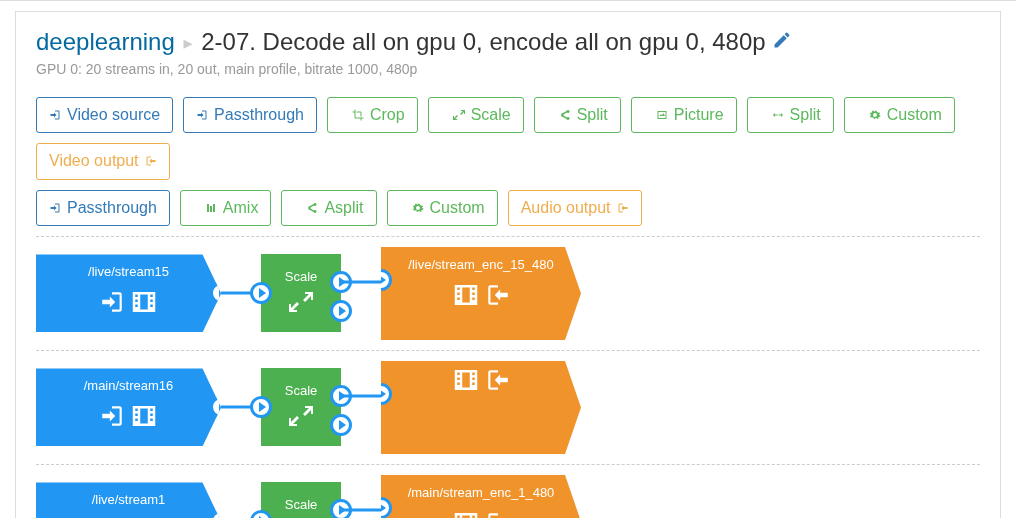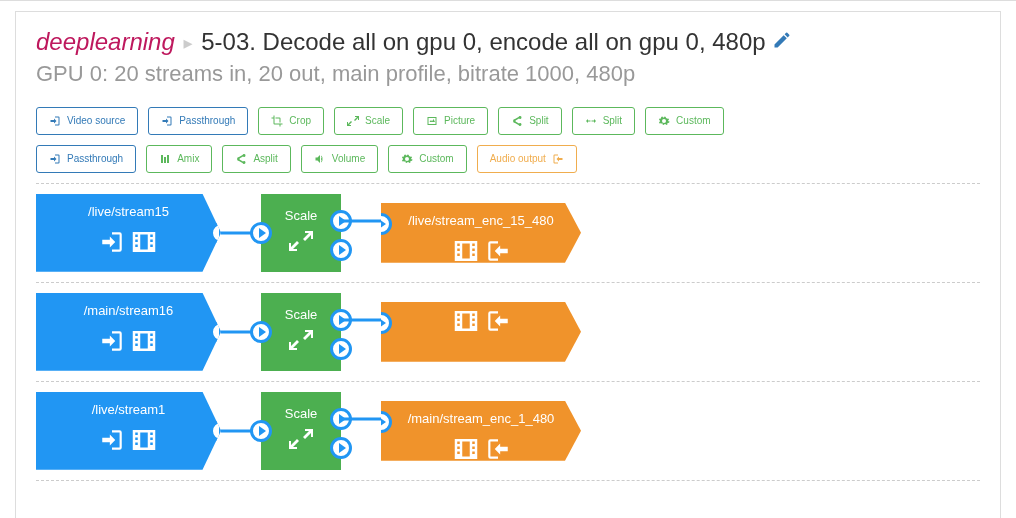--- a/index.html
+++ b/index.html
@@ -26,39 +26,39 @@
     padding: 16px 20px 20px 20px;
     background: #fff;
   }
   h2.crumb {
     font-size: 24px;
     font-weight: 500;
     margin: 0 0 4px 0;
     line-height: 1.2;
     color: #333;
   }
-  .crumb .root { color: #be185d; font-style: italic; }
+  .crumb .root { color: #0369a1; }
   .crumb .sep { color: #ccc; font-size:18px; display:inline-block; padding:0 2px; transform:translateY(-1px);}
   .crumb .edit { color:#337ab7; }
   .subtitle {
-    font-size: 22px;
+    font-size: 14px;
     color: #999;
     margin: 0 0 20px 0;
     font-weight: 400;
   }
 
   .toolbar-row { display:flex; gap:10px; margin-bottom:10px; flex-wrap:wrap;}
   .btn {
     display:inline-flex; align-items:center; gap:6px;
-    padding: 6px 12px; font-size:10px; line-height:1.4;
+    padding: 6px 12px; font-size:16px; line-height:1.4;
     border:1px solid; border-radius:3px; background:#fff;
     cursor:pointer; user-select:none;
   }
   .btn.blue { color:#337ab7; border-color:#337ab7; }
-  .btn.green { color:#5cb85c; border-color:#5cb85c; }
+  .btn.green { color:#5cb85c; border-color:#5cb85c;padding-left:24px; }
   .btn.orange { color:#f0ad4e; border-color:#f0ad4e; }
   .btn svg { width:12px; height:12px; }
 
   .pipe-area { border-top:1px dashed #ccc; margin-top:10px;}
   .pipe-row {
     display:flex; align-items:center; gap:0;
     border-bottom:1px dashed #ccc;
     padding:10px 0;
     position:relative;
   }
@@ -72,21 +72,21 @@
   .source {
     width:185px; height:78px; background:#2196f3;
     clip-path: polygon(0 0, 90% 0, 100% 50%, 90% 100%, 0 100%);
   }
   .filter {
     width:80px; height:78px; background:#4caf50;
     display:flex; flex-direction:column; align-items:center; justify-content:center;
     position:relative;
   }
   .sink {
-    width:200px; height:60px; background:#f0932b;
+    width:200px; height:93px; background:#f0932b;
     clip-path: polygon(0 0, 92% 0, 100% 50%, 92% 100%, 0 100%);
   }
 
   .port {
     width:22px; height:22px; border:3px solid #2196f3; border-radius:50%;
     background:#fff; position:absolute; display:flex; align-items:center; justify-content:center;
   }
   .port::after{
     content:""; display:block; width:0;height:0;
     border-left:7px solid #2196f3; border-top:5px solid transparent; border-bottom:5px solid transparent;
@@ -112,21 +112,21 @@
   
 </style>
 </head>
 <body>
 
 <div class="outer">
   <div class="panel">
     <h2 class="crumb">
       <span class="root">deeplearning</span>
       <span class="sep">▸</span>
-      <span>5-03. Decode all on gpu 0, encode all on gpu 0, 480p</span>
+      <span>2-07. Decode all on gpu 0, encode all on gpu 0, 480p</span>
       <span class="edit">
         <svg width="20" height="20" viewBox="0 0 24 24" fill="#337ab7">
             <path d="M3 17.25V21h3.75l11-11-3.75-3.75-11 11zM20.7 7.04a1 1 0 0 0 0-1.41l-2.34-2.34a1 1 0 0 0-1.41 0l-1.83 1.83 3.75 3.75 1.83-1.83z"></path>
           </svg>
       </span>
     </h2>
     <div class="subtitle">GPU 0: 20 streams in, 20 out, main profile, bitrate 1000, 480p</div>
 
     <div class="toolbar-row" id="video-toolbar">
         <div class="btn blue">
@@ -148,67 +148,67 @@
           <span>Crop</span>
         </div>
         <div class="btn green">
           <svg viewBox="0 0 24 24" fill="currentColor">
             <path d="M4 20l6-6-2-2-6 6v-4H0v8h8v-2H4zm16-16l-6 6 2 2 6-6v4h2V2h-8v2h4z"></path>
           </svg>
           <span>Scale</span>
         </div>
         <div class="btn green">
           <svg viewBox="0 0 24 24" fill="currentColor">
+            <path d="M18 8a3 3 0 1 0-2.83-4H15L8 8.1A3 3 0 1 0 8 15.9l7 4.1h.17A3 3 0 1 0 18 16a3 3 0 0 0-2.12.88L9 13.12a3 3 0 0 0 0-2.24l6.88-3.76A3 3 0 0 0 18 8z"></path>
+          </svg>
+          <span>Split</span>
+        </div>
+        <div class="btn green">
+          <svg viewBox="0 0 24 24" fill="currentColor">
             <path d="M3 4h18v16H3V4zm2 2v12h14V6H5zm2 8l3-4 2 3 3-5 3 6H7z"></path>
           </svg>
           <span>Picture</span>
         </div>
         <div class="btn green">
           <svg viewBox="0 0 24 24" fill="currentColor">
-            <path d="M18 8a3 3 0 1 0-2.83-4H15L8 8.1A3 3 0 1 0 8 15.9l7 4.1h.17A3 3 0 1 0 18 16a3 3 0 0 0-2.12.88L9 13.12a3 3 0 0 0 0-2.24l6.88-3.76A3 3 0 0 0 18 8z"></path>
+            <path d="M2 12l4-4v3h5v2H6v3l-4-4zm20 0l-4 4v-3h-5v-2h5V8l4 4z"></path>
           </svg>
           <span>Split</span>
         </div>
         <div class="btn green">
           <svg viewBox="0 0 24 24" fill="currentColor">
-            <path d="M2 12l4-4v3h5v2H6v3l-4-4zm20 0l-4 4v-3h-5v-2h5V8l4 4z"></path>
-          </svg>
-          <span>Split</span>
-        </div>
-        <div class="btn green">
-          <svg viewBox="0 0 24 24" fill="currentColor">
             <path d="M12 8a4 4 0 1 0 0 8 4 4 0 0 0 0-8zm9 4l2 1-1 3-2-.5a8 8 0 0 1-1.5 1.5l.5 2-3 1-1-2h-2l-1 2-3-1 .5-2A8 8 0 0 1 5 16.5L3 17l-1-3 2-1v-2l-2-1 1-3 2 .5A8 8 0 0 1 6.5 6L6 4l3-1 1 2h2l1-2 3 1-.5 2A8 8 0 0 1 19 7.5l2-.5 1 3-2 1v2z"></path>
           </svg>
           <span>Custom</span>
+        </div>
+        <div class="btn orange">
+          <span>Video output</span>
+          <svg viewBox="0 0 24 24" fill="currentColor">
+            <path d="M14 7l-5 5 5 5v-3h7v-4h-7V7zM5 3h7v2H5v14h7v2H5a2 2 0 0 1-2-2V5a2 2 0 0 1 2-2z"></path>
+          </svg>
         </div>
       </div>
     <div class="toolbar-row" id="audio-toolbar">
         <div class="btn blue">
           <svg viewBox="0 0 24 24" fill="currentColor">
             <path d="M10 17l5-5-5-5v3H3v4h7v3zM19 3h-7v2h7v14h-7v2h7a2 2 0 0 0 2-2V5a2 2 0 0 0-2-2z"></path>
           </svg>
           <span>Passthrough</span>
         </div>
         <div class="btn green">
           <svg viewBox="0 0 24 24" fill="currentColor">
             <path d="M4 4h4v16H4zM10 8h4v12h-4zM16 4h4v16h-4z"></path>
           </svg>
           <span>Amix</span>
         </div>
         <div class="btn green">
           <svg viewBox="0 0 24 24" fill="currentColor">
             <path d="M18 8a3 3 0 1 0-2.83-4H15L8 8.1A3 3 0 1 0 8 15.9l7 4.1h.17A3 3 0 1 0 18 16a3 3 0 0 0-2.12.88L9 13.12a3 3 0 0 0 0-2.24l6.88-3.76A3 3 0 0 0 18 8z"></path>
           </svg>
           <span>Asplit</span>
-        </div>
-        <div class="btn green">
-          <svg viewBox="0 0 24 24" fill="currentColor">
-            <path d="M3 9v6h4l5 5V4L7 9H3zm13 3a4 4 0 0 0-2-3.5v7A4 4 0 0 0 16 12zm-2-7v2a7 7 0 0 1 0 10v2a9 9 0 0 0 0-14z"></path>
-          </svg>
-          <span>Volume</span>
         </div>
         <div class="btn green">
           <svg viewBox="0 0 24 24" fill="currentColor">
             <path d="M12 8a4 4 0 1 0 0 8 4 4 0 0 0 0-8zm9 4l2 1-1 3-2-.5a8 8 0 0 1-1.5 1.5l.5 2-3 1-1-2h-2l-1 2-3-1 .5-2A8 8 0 0 1 5 16.5L3 17l-1-3 2-1v-2l-2-1 1-3 2 .5A8 8 0 0 1 6.5 6L6 4l3-1 1 2h2l1-2 3 1-.5 2A8 8 0 0 1 19 7.5l2-.5 1 3-2 1v2z"></path>
           </svg>
           <span>Custom</span>
         </div>
         <div class="btn orange">
           <span>Audio output</span>
           <svg viewBox="0 0 24 24" fill="currentColor">

